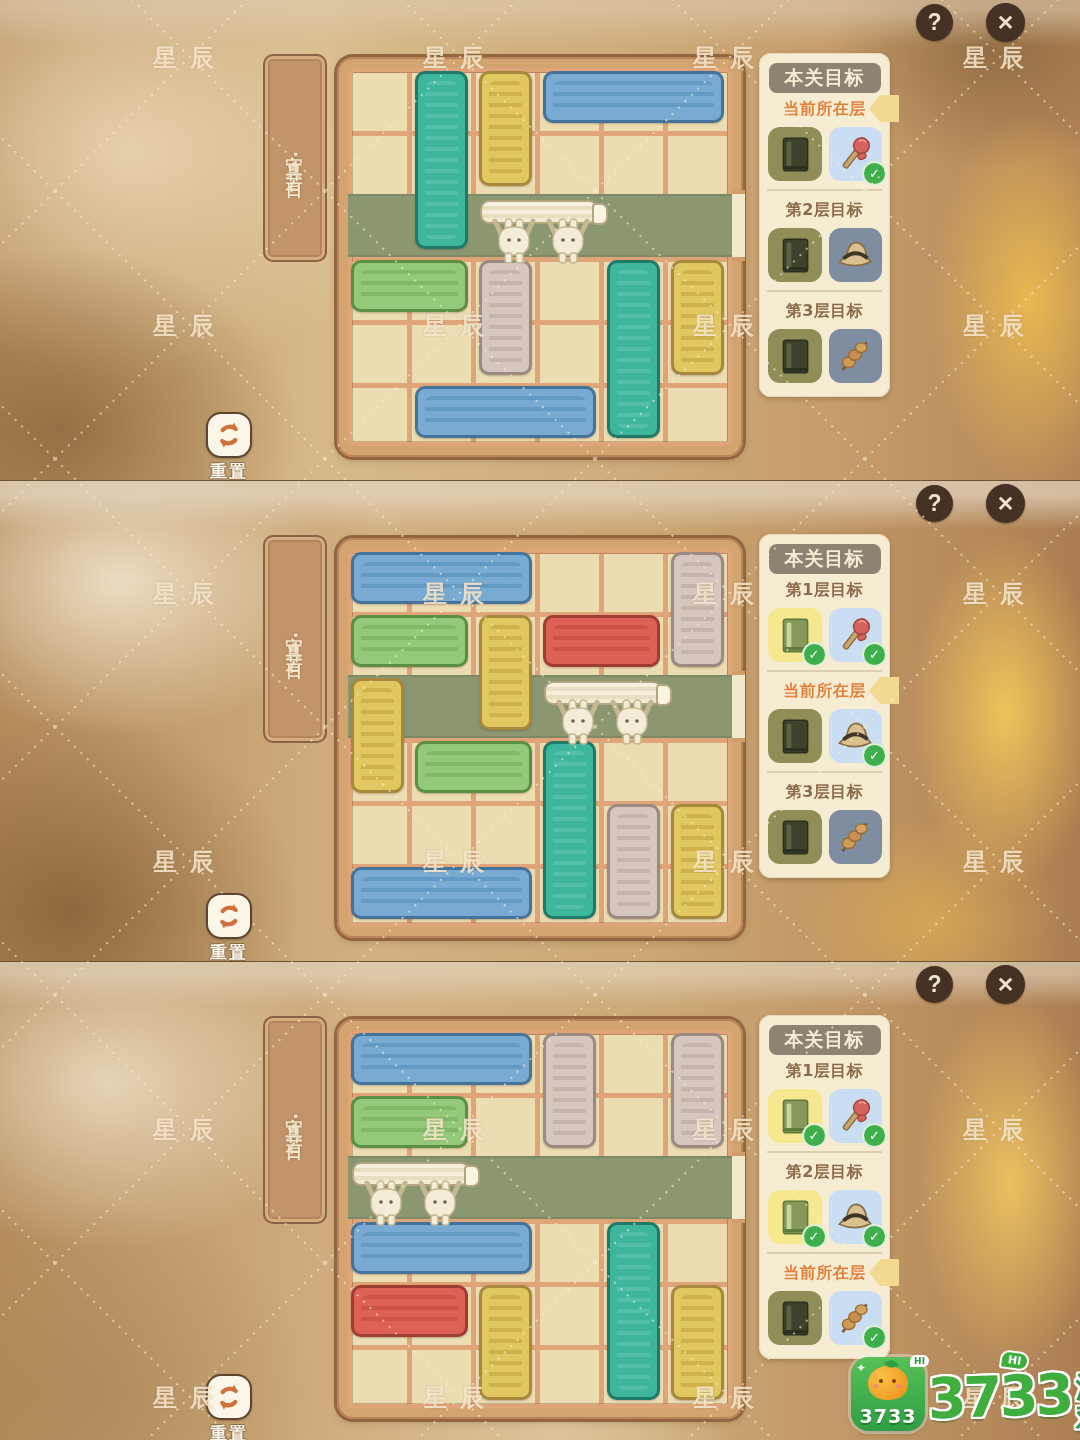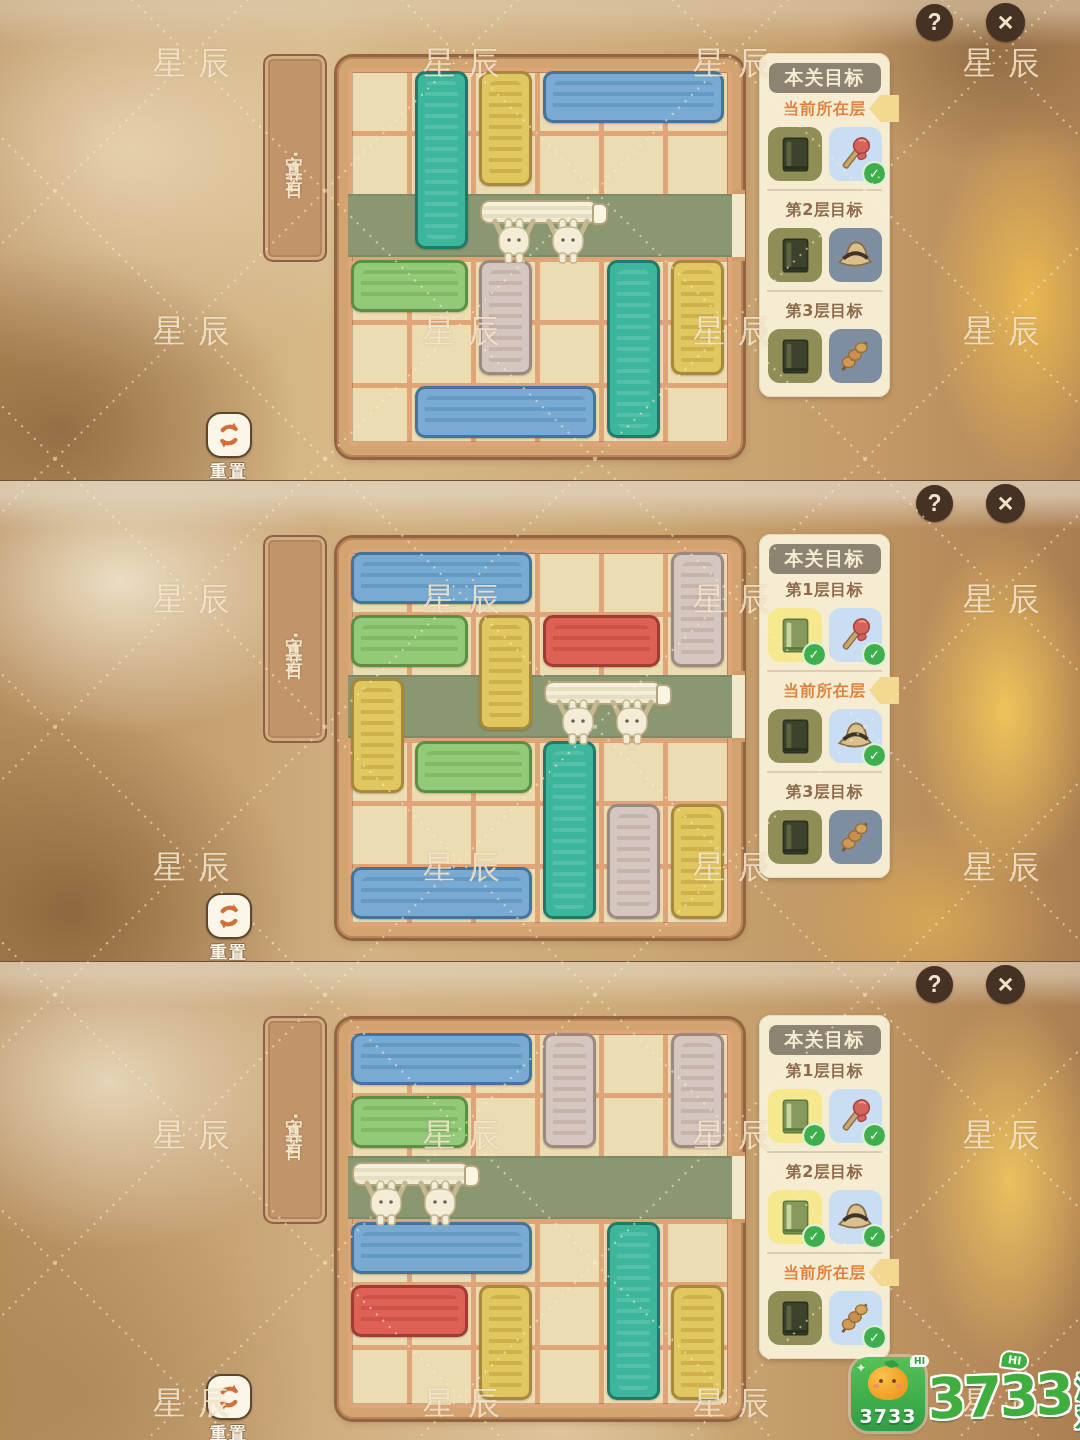--- a/index.html
+++ b/index.html
@@ -27,21 +27,21 @@
     linear-gradient(180deg, rgba(228,216,196,.6) 0 12px, rgba(228,216,196,0) 44px),
     radial-gradient(320px 240px at 110px 120px, rgba(236,222,196,.85), rgba(236,222,196,0) 70%),
     radial-gradient(340px 280px at 80px 430px, rgba(168,130,82,.6), rgba(168,130,82,0) 70%),
     radial-gradient(130px 260px at 1010px 220px, rgba(240,198,96,.9), rgba(240,198,96,0) 72%),
     radial-gradient(260px 170px at 560px 460px, rgba(232,214,180,.6), rgba(232,214,180,0) 70%),
     linear-gradient(90deg,#b68e5e 0%,#d3b284 35%,#ccaa77 60%,#c09665 80%,#ac7f52 100%);}
 
   
   #lattice{position:absolute;inset:0;z-index:40;pointer-events:none;}
   #wm{position:absolute;inset:0;z-index:41;pointer-events:none;}
-  .wm{position:absolute;color:rgba(248,233,208,.85);font-size:32px;font-weight:normal;
+  .wm{position:absolute;color:rgba(248,233,208,.85);font-size:24px;font-weight:bold;
       letter-spacing:13px;text-shadow:0 0 2px rgba(120,90,50,.25);white-space:nowrap;}
 
   
   .circle-btn{position:absolute;border-radius:50%;background:#463224;color:#efe3cc;
       display:flex;align-items:center;justify-content:center;font-weight:bold;
       box-shadow:0 1px 2px rgba(40,20,10,.4);border:none;cursor:pointer;z-index:30;}
   .help-btn{left:916px;top:4px;width:37px;height:37px;font-size:23px;}
   .close-btn{left:986px;top:3px;width:39px;height:39px;font-size:21px;}
 
   

